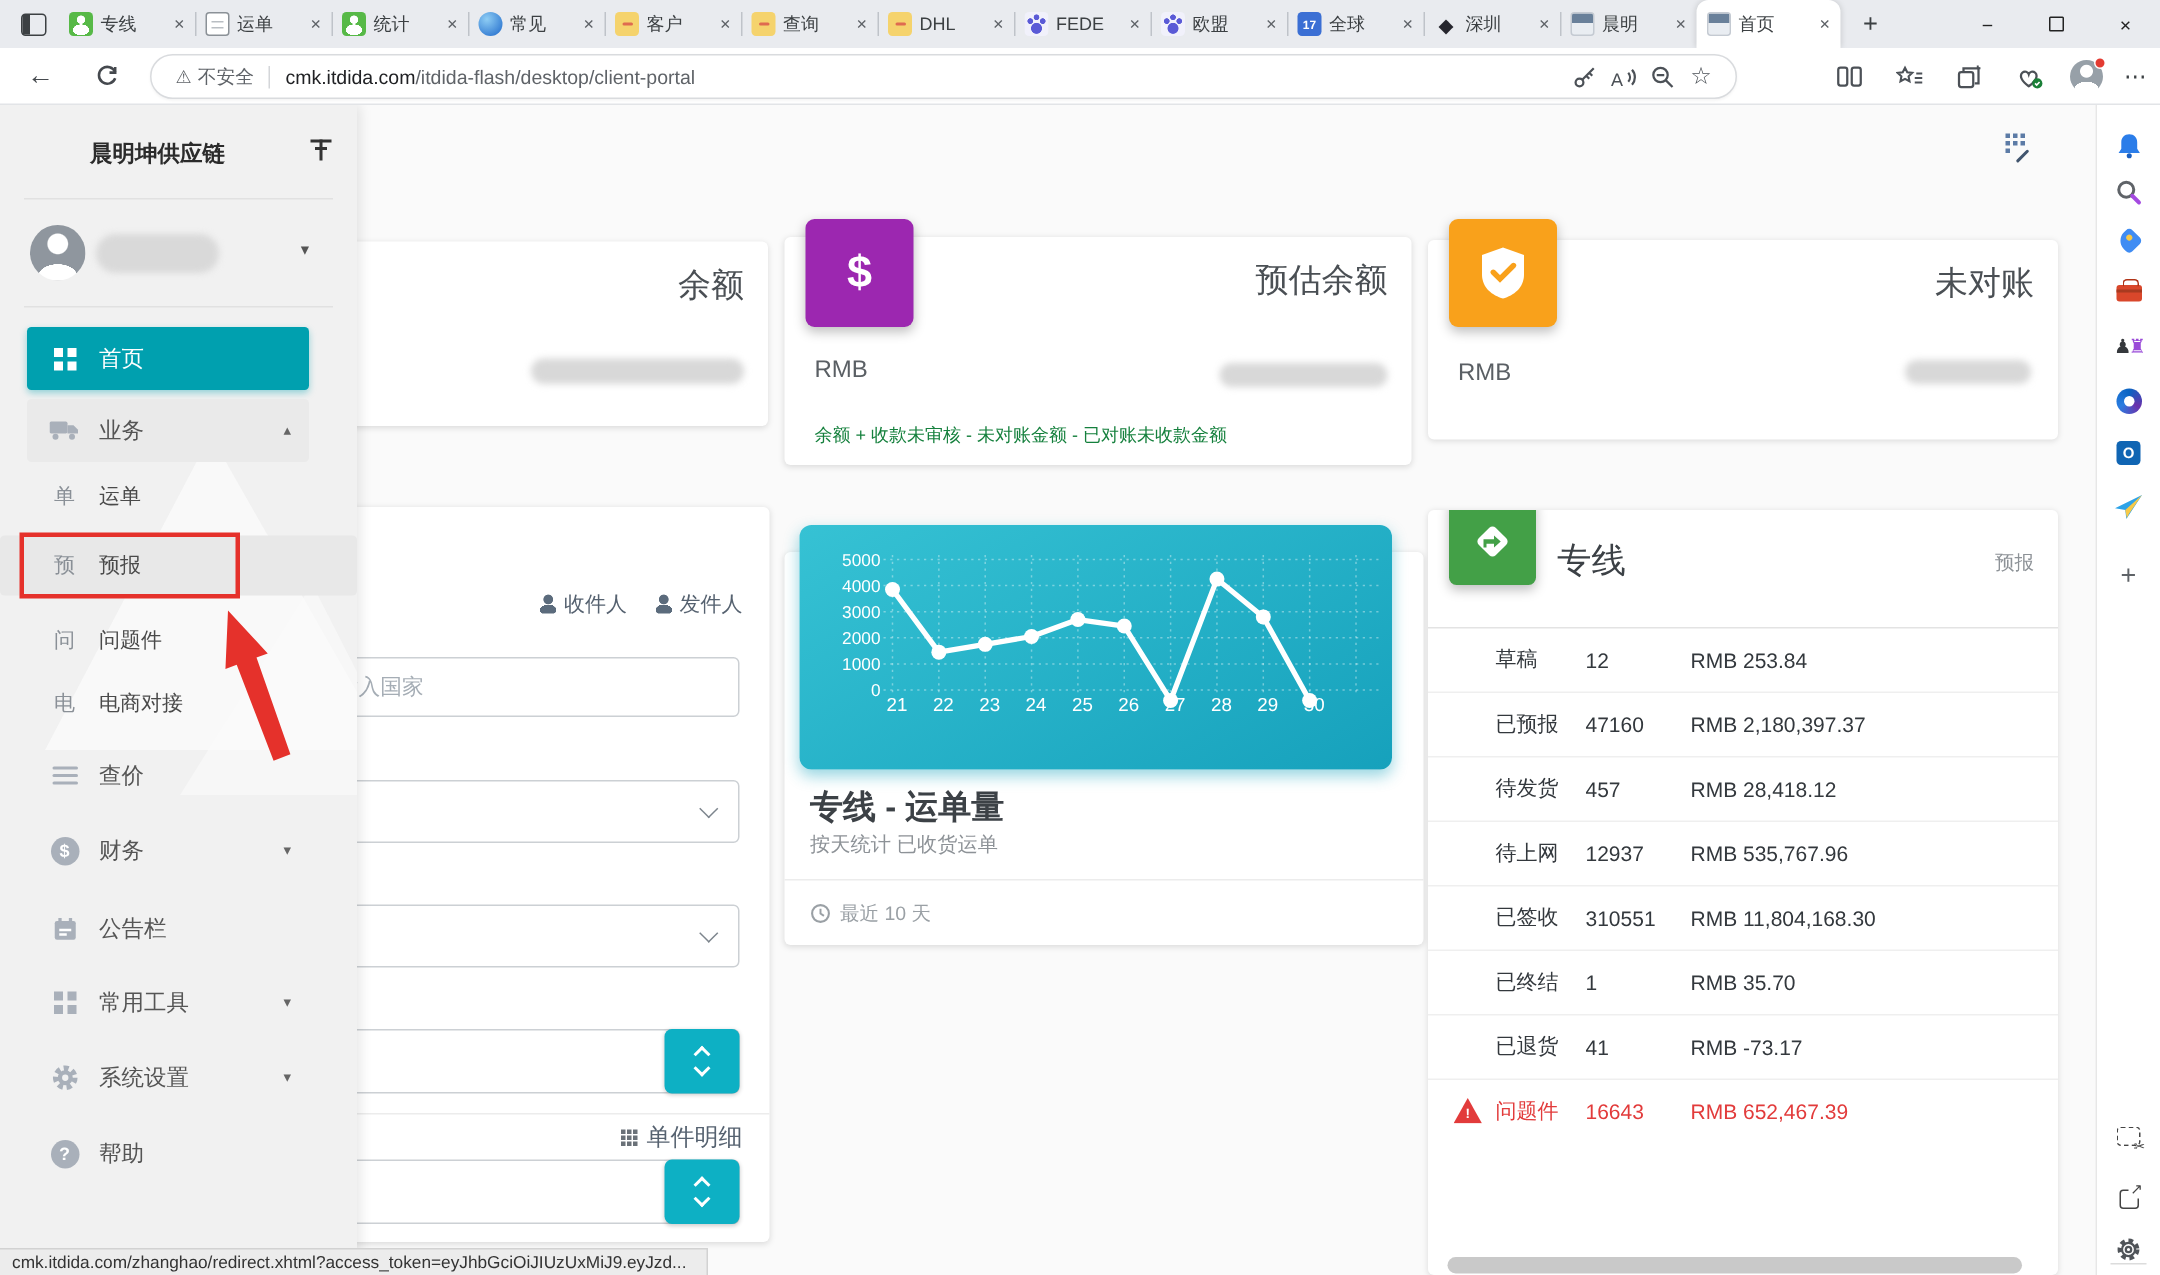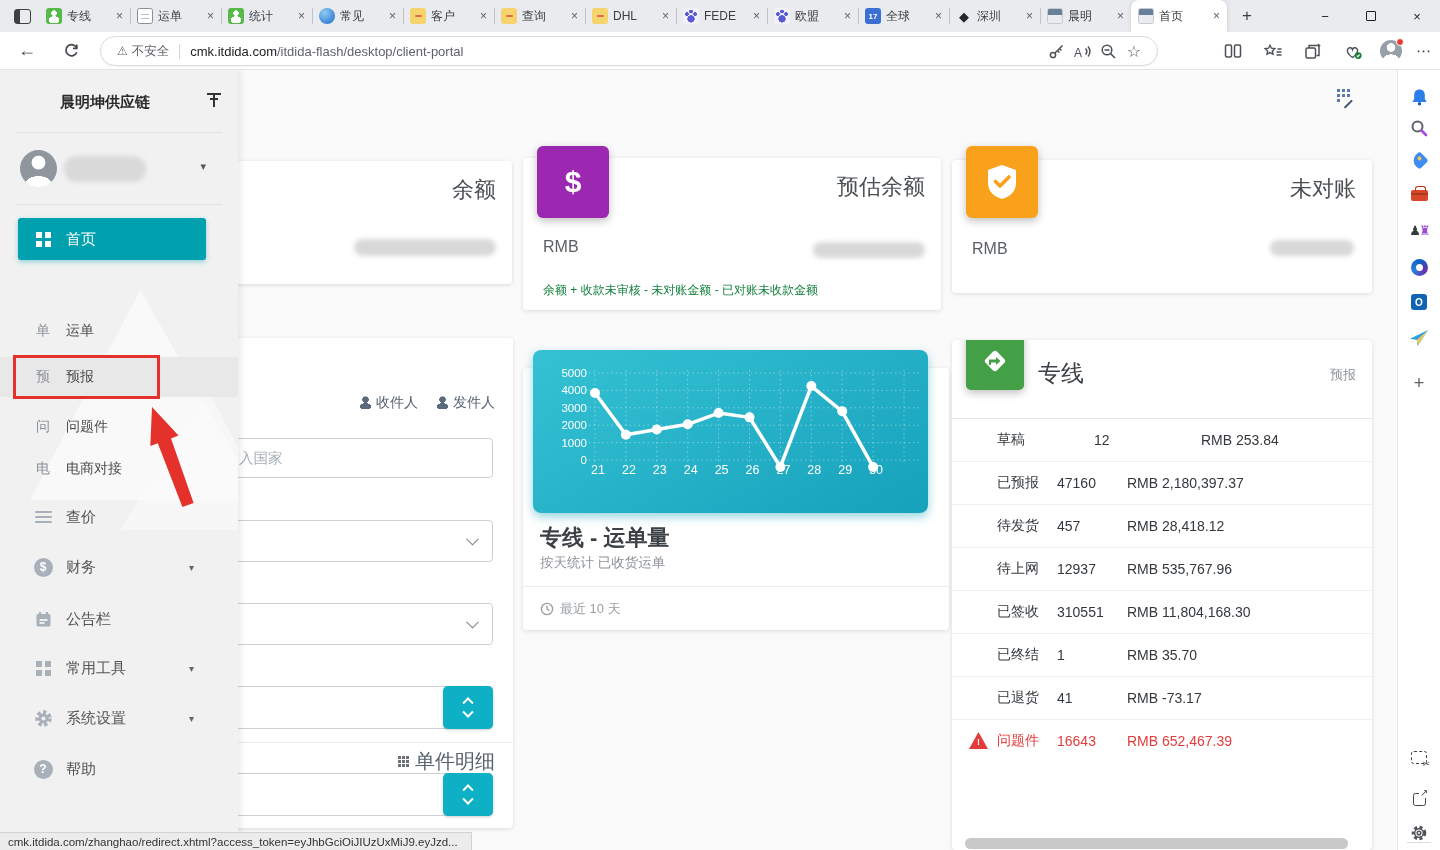--- a/index.html
+++ b/index.html
@@ -79,21 +79,21 @@
   .form-card{left:200px;top:338px;width:313px;height:490px;}
   .toggles{position:absolute;right:18px;top:56px;display:flex;gap:18px;font-size:14px;color:#566270;align-items:center;}
   .person{display:inline-block;width:13px;height:13px;margin-right:4px;vertical-align:-2px;background-image:radial-gradient(circle at 50% 28%,#5b6b7c 3px,rgba(0,0,0,0) 3.5px),radial-gradient(ellipse 5.5px 3.6px at 50% 82%,#5b6b7c 98%,rgba(0,0,0,0));}
   .f-input{position:absolute;left:-3px;width:296px;background:#fff;border:1px solid #ccd0d4;border-radius:4px;}
   .f-input .ph{position:absolute;left:12px;top:50%;transform:translateY(-50%);font-size:14.5px;color:#a5adb5;white-space:nowrap;}
   .chev{position:absolute;right:15px;top:50%;width:9px;height:9px;border-right:1.7px solid #7d858d;border-bottom:1.7px solid #7d858d;transform:translateY(-70%) rotate(45deg);}
   .stepper{position:absolute;left:243px;width:50px;height:43px;background:#0db0c4;border-radius:5px;display:flex;flex-direction:column;align-items:center;justify-content:center;gap:7px;box-shadow:0 1px 3px rgba(0,0,0,.2);}
   .chev-up{width:8px;height:8px;border-left:2px solid #fff;border-top:2px solid #fff;transform:rotate(45deg) translate(2px,2px);}
   .chev-dn{width:8px;height:8px;border-right:2px solid #fff;border-bottom:2px solid #fff;transform:rotate(45deg) translate(-2px,-2px);}
   .f-divider{position:absolute;left:-10px;right:0;top:404px;border-top:1px solid #ececec;}
-  .detail-lbl{position:absolute;right:18px;top:410px;font-size:20px;color:#566270;display:flex;align-items:center;gap:6px;}
+  .detail-lbl{position:absolute;right:18px;top:410px;font-size:16px;color:#566270;display:flex;align-items:center;gap:6px;}
   .grid9{width:11px;height:11px;position:relative;}
   .grid9 i{position:absolute;left:0;top:0;width:3px;height:3px;background:#6a7178;box-shadow:4px 0 #6a7178,8px 0 #6a7178,0 4px #6a7178,4px 4px #6a7178,8px 4px #6a7178,0 8px #6a7178,4px 8px #6a7178,8px 8px #6a7178;}
   .scroll-thumb{position:absolute;left:965px;top:838px;width:383px;height:11px;background:#c9c9c9;border-radius:6px;z-index:4;}
   
   .sidebar{position:absolute;left:0;top:70px;width:238px;bottom:0;background:#f1f1f1;box-shadow:2px 0 8px rgba(0,0,0,.10);z-index:5;overflow:hidden;}
   .mount{position:absolute;background:#fbfbfb;opacity:.75;}
   .sb-company{position:absolute;left:60px;top:23px;font-size:15px;font-weight:bold;color:#2b2b2b;}
   .sb-pin{position:absolute;right:17px;top:22px;width:14px;height:16px;}
   .sb-pin i{position:absolute;left:0;top:1px;width:14px;height:2.2px;background:#333;}
   .sb-pin u{position:absolute;left:3px;top:5.5px;width:8px;height:2.2px;background:#333;}
@@ -397,21 +397,21 @@
       <span class="lane-icon">
         <svg width="30" height="30" viewBox="0 0 30 30">
           <rect x="7" y="7" width="16" height="16" rx="3" fill="#fff" transform="rotate(45 15 15)"></rect>
           <path d="M11 16.5 h5 v2.5 l4.5 -4 -4.5 -4 v2.5 h-7 v5.5 h2 z" fill="#43a047"></path>
         </svg>
       </span>
       <span class="lane-title">专线</span>
       <span class="lane-action">预报</span>
 
       <div class="lane-table">
-        <div class="lrow" style="border-top-color:#e3e3e3;gap:37px;">
+        <div class="lrow" style="border-top-color:#e3e3e3;">
           <span class="c-status">草稿</span>
           <span class="c-count">12</span>
           <span class="c-amount">RMB 253.84</span>
         </div>
         <div class="lrow">
           <span class="c-status">已预报</span>
           <span class="c-count">47160</span>
           <span class="c-amount">RMB 2,180,397.37</span>
         </div>
         <div class="lrow">
@@ -510,20 +510,32 @@
 
     <div class="sb-item active" style="top:148px;">
       <span class="ic" style="color:#fff">
           <span class="gridico">
             <i></i>
           </span>
         </span>
       <span>首页</span>
     </div>
 
+    <div class="sb-item band" style="top:196px;">
+      <span class="ic">
+        <svg width="20" height="14" viewBox="0 0 20 14" fill="#a9b0ba">
+          <rect x="0" y="1" width="12" height="8" rx="1.2"></rect>
+          <path d="M12 3.5 h4 l3 3 v2.5 h-7 z"></path>
+          <circle cx="4" cy="11.2" r="2"></circle>
+            <circle cx="15" cy="11.2" r="2"></circle>
+        </svg>
+      </span>
+      <span>业务</span>
+      <span class="caret">▴</span>
+    </div>
 
     <div class="sb-sub" style="top:241px;">
       <span class="pre">单</span>
       <span>运单</span>
     </div>
 
     <div class="sb-sub hov" style="top:287px;border-radius:3px;">
       <span class="pre">预</span>
       <span>预报</span>
     </div>

